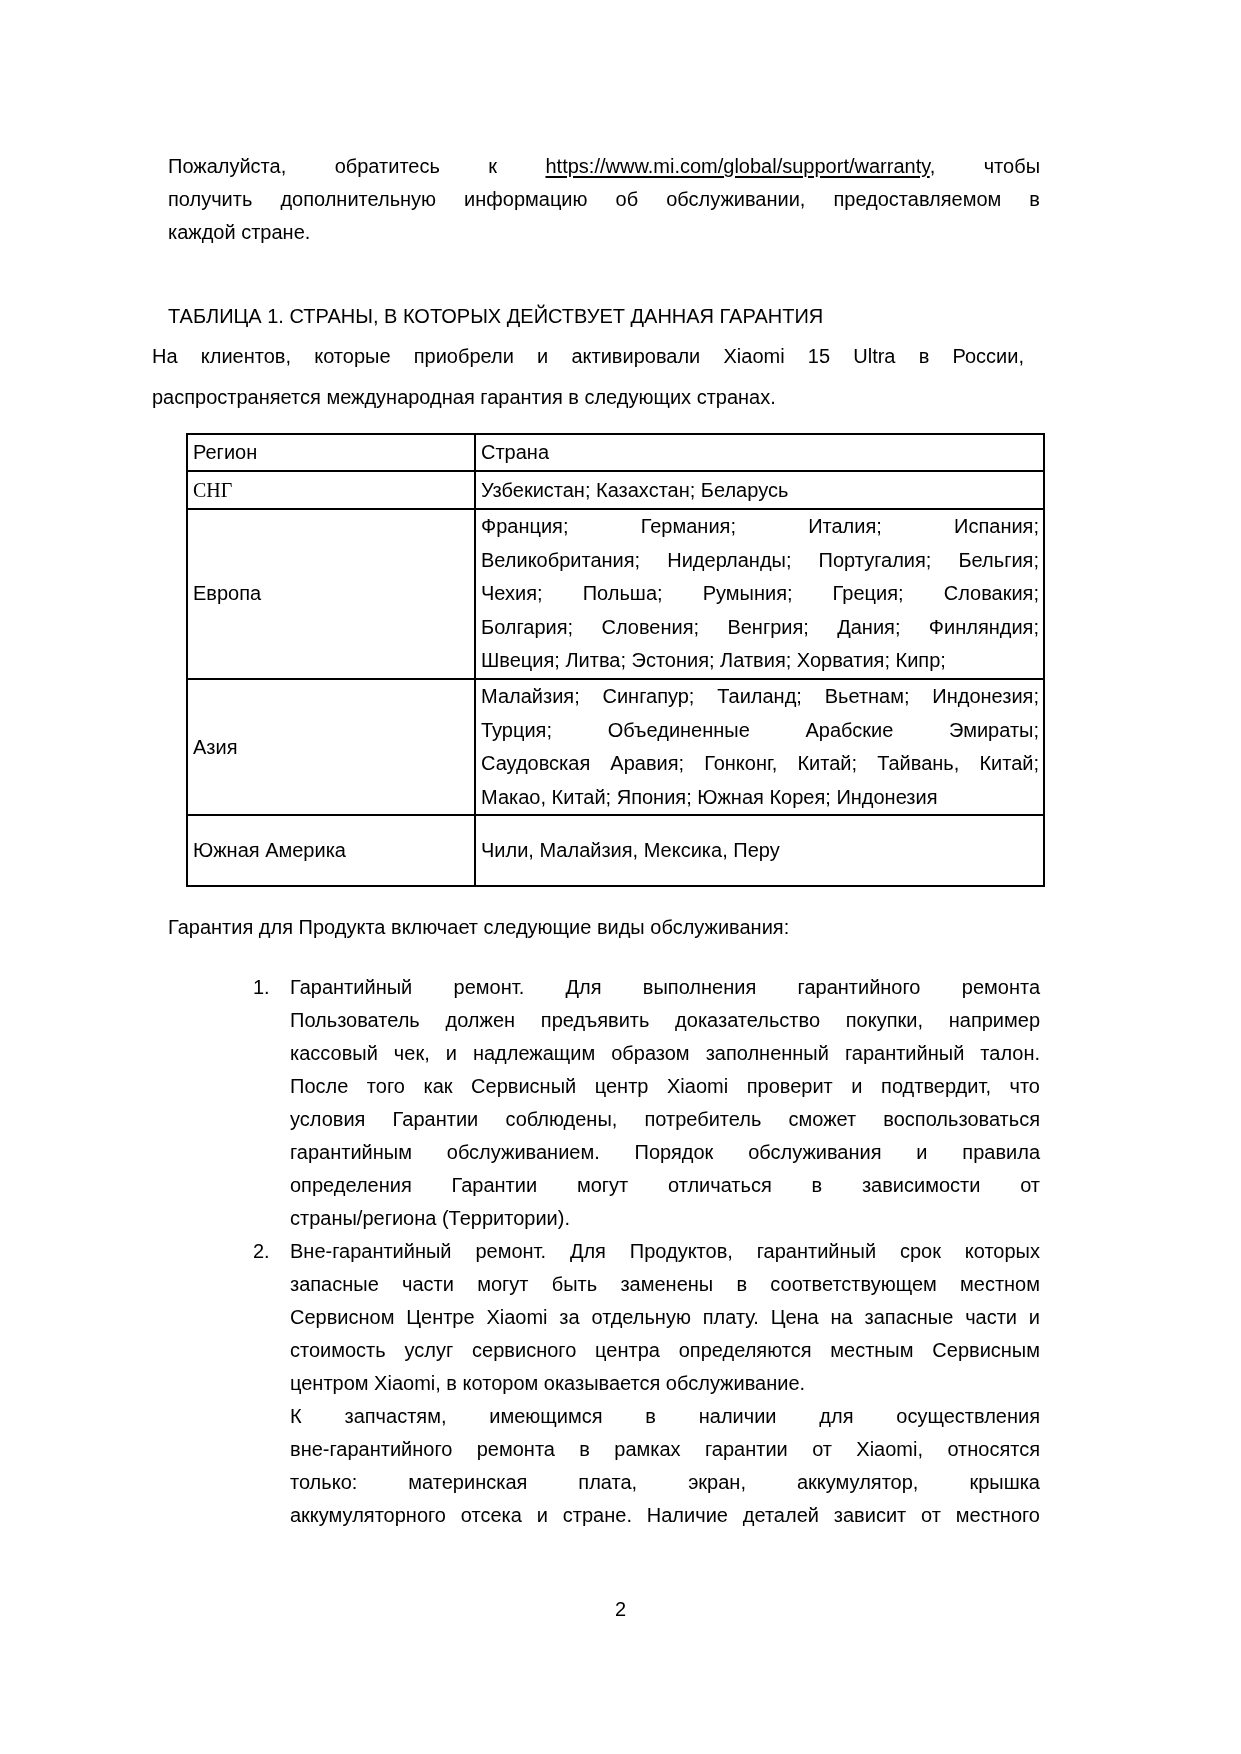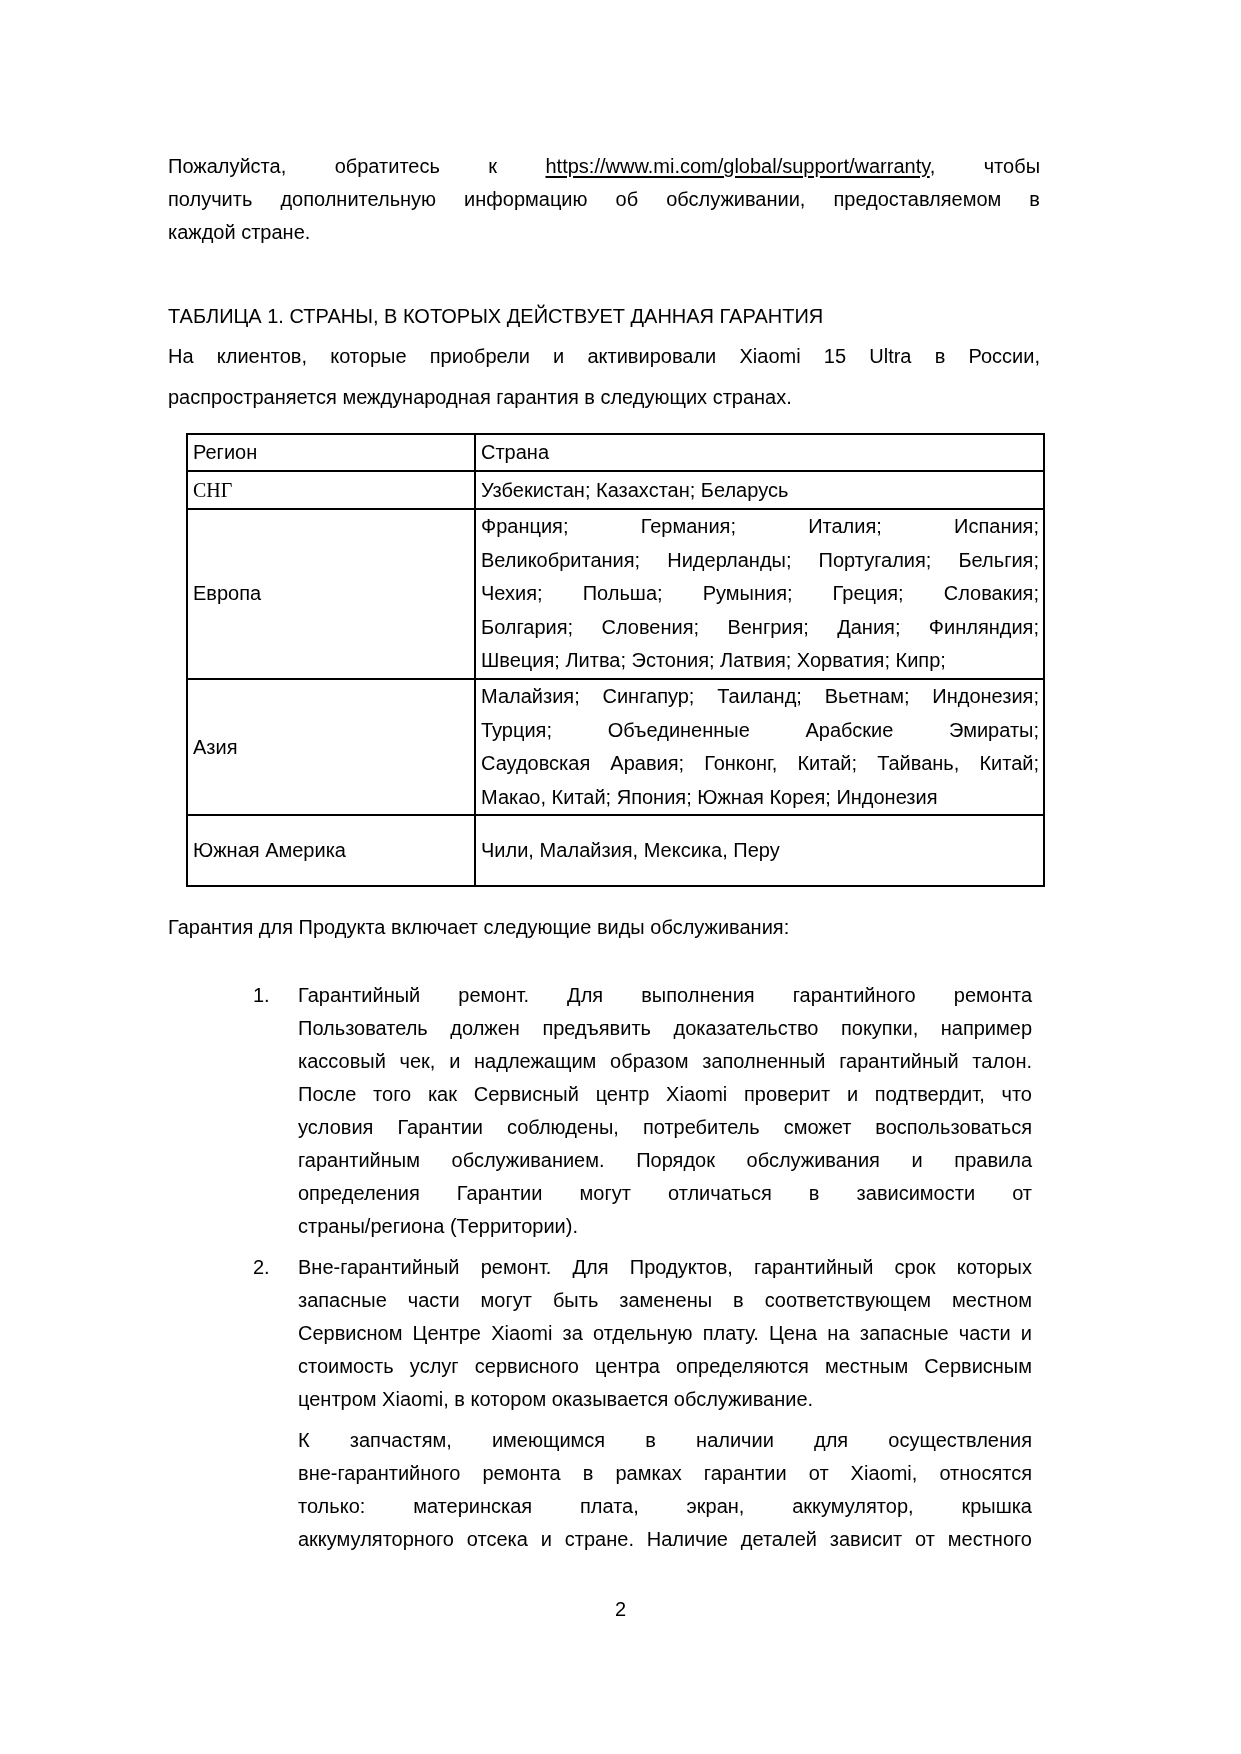--- a/index.html
+++ b/index.html
@@ -24,21 +24,21 @@
   .doc-link{
     color:#000;
     text-decoration:underline;
     text-underline-offset:3px;
   }
   
   #intro{left:168px;top:150px;width:872px;}
   
   #table-title{left:168px;top:300px;width:872px;white-space:nowrap;}
   
-  #eligibility{left:168px;top:336px;width:872px;line-height:41px;}
+  #eligibility{left:152px;top:336px;width:872px;line-height:41px;}
   
   #warranty-table-wrap{left:186px;top:433px;}
   table.warranty{
     border-collapse:collapse;
     table-layout:fixed;
     width:857px;
     font-size:20px;
     border-radius:32px;
   }
   table.warranty td{
@@ -58,21 +58,21 @@
   .serif{font-family:"Liberation Serif","DejaVu Serif",serif;}
   
   #services-intro{left:168px;top:911px;width:872px;white-space:nowrap;}
   
   #service-list{left:253px;top:971px;width:787px;}
   .list-item{position:relative;padding-left:37px;}
   .list-marker{
     position:absolute;left:0;top:0;
     font-size:20px;line-height:33px;
   }
-  .item-para{margin:8px;}
+  .item-para{margin:0;}
   
   #page-footer{left:0;top:1593px;width:1241px;text-align:center;}
 </style>
 </head>
 <body>
 
 <div id="intro" class="abs doc-text">
   <div class="tline"><span>Пожалуйста, обратитесь к</span> <a href="#" class="doc-link">https://www.mi.com/global/support/warranty</a><span>, чтобы</span></div>
   <div>
       <div class="tline">получить дополнительную информацию об обслуживании, предоставляемом в</div>

